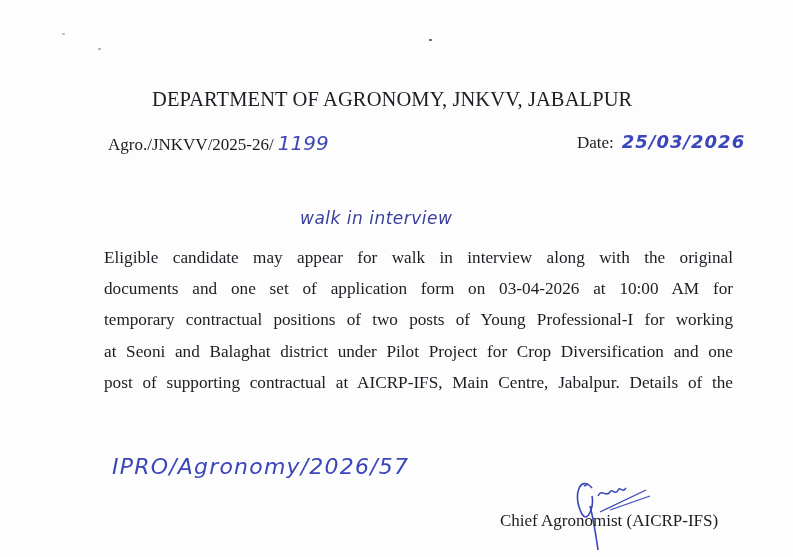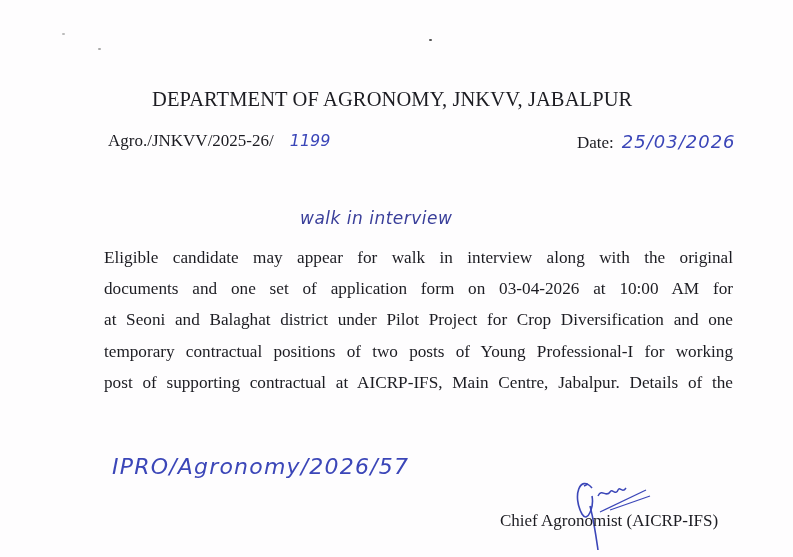--- a/index.html
+++ b/index.html
@@ -20,26 +20,26 @@
     .ref {
       position: absolute; left: 108px; top: 131px;
       font-size: 17px; white-space: nowrap;
     }
     .hand {
       font-family: "DejaVu Sans", sans-serif;
       color: #3b46b8;
       font-style: italic;
       font-weight: normal;
     }
-    .ref .hand { font-size: 16px; margin-left: 16px; }
+    .ref .hand { font-size: 20px; margin-left: 4px; }
     .date {
       position: absolute; left: 577px; top: 131px;
       font-size: 17px; white-space: nowrap;
     }
-    .date .hand { font-size: 18px; margin-left: 8px; letter-spacing: 1px; }
+    .date .hand { font-size: 18px; margin-left: 8px; letter-spacing: 1px; font-weight: bold; }
     .subtitle-hand {
       position: absolute; left: 300px; top: 208px;
       font-size: 17px; letter-spacing: 0.5px;
       color: #3a3f9a;
     }
     .body-text {
       position: absolute; left: 104px; top: 242px; width: 629px;
       font-size: 17.2px; line-height: 31.2px; text-align: justify;
     }
     .body-line { display: block; white-space: nowrap; text-align-last: justify; text-align: justify; }
@@ -73,22 +73,22 @@
 
   <div class="date">
     <span>Date:</span><span class="hand">25/03/2026</span>
   </div>
 
   <div class="subtitle-hand hand">walk in interview</div>
 
   <div class="body-text">
     <span class="body-line">Eligible candidate may appear for walk in interview along with the original</span>
     <span class="body-line">documents and one set of application form on 03-04-2026 at 10:00 AM for</span>
+    <span class="body-line">temporary contractual positions of two posts of Young Professional-I for working</span>
     <span class="body-line">at Seoni and Balaghat district under Pilot Project for Crop Diversification and one</span>
-    <span class="body-line">temporary contractual positions of two posts of Young Professional-I for working</span>
     <span class="body-line">post of supporting contractual at AICRP-IFS, Main Centre, Jabalpur. Details of the</span>
   </div>
 
   <div class="file-no hand">IPRO/Agronomy/2026/57</div>
 
   <svg class="signature" viewBox="0 0 90 90">
     <path d="M22 22 C10 8, 2 30, 12 48 C18 58, 24 40, 22 30" fill="none" stroke="#3b46b8" stroke-width="1.6"></path>
     <path d="M14 20 L18 18" fill="none" stroke="#3b46b8" stroke-width="1.4"></path>
     <path d="M20 40 C24 55, 26 70, 28 84" fill="none" stroke="#3b46b8" stroke-width="1.6"></path>
     <path d="M28 30 C32 22, 36 32, 40 26 C42 22, 46 30, 48 24 C50 20, 52 28, 56 22" fill="none" stroke="#3b46b8" stroke-width="1.5"></path>

